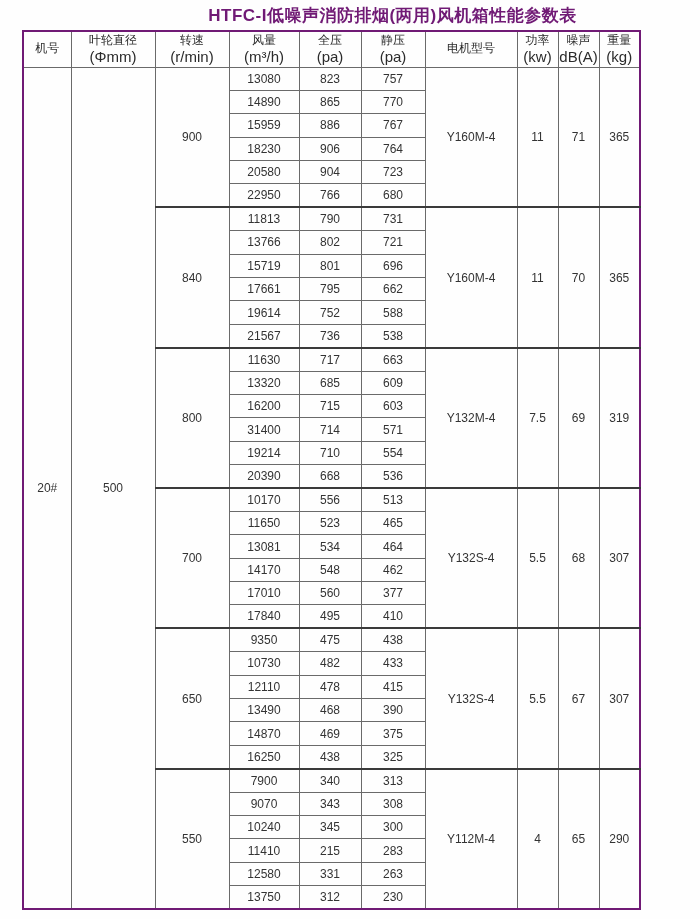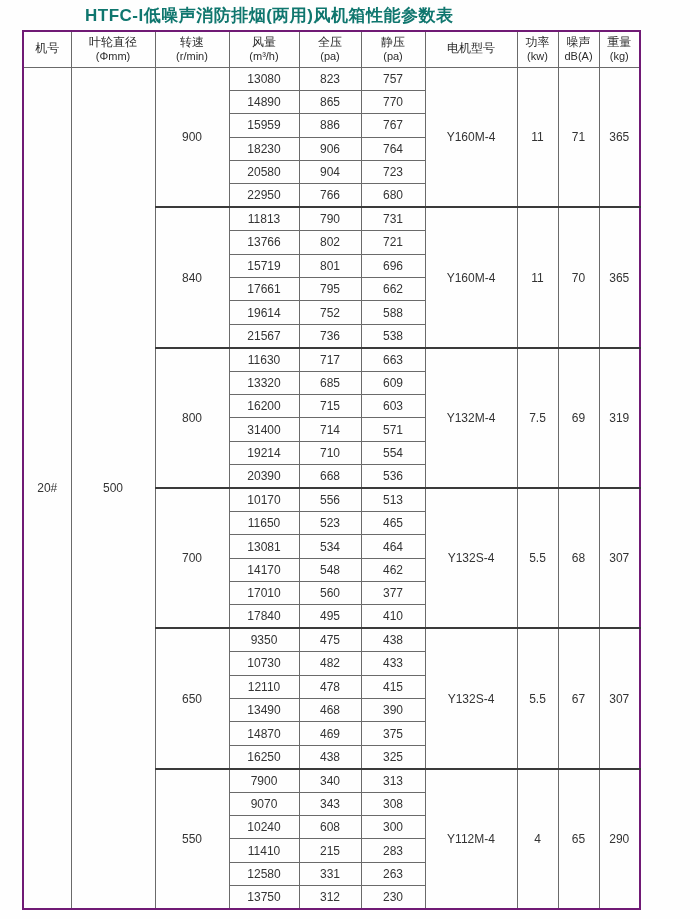--- a/index.html
+++ b/index.html
@@ -14,23 +14,24 @@
     height: 919px;
     background: #fefefe;
     overflow: hidden;
     color: #2f2f2f;
   }
   .doc-title {
     margin: 0;
     padding: 4px 0 3px 85px;
     font-size: 17px;
     font-weight: bold;
-    color: #0f766e;
+    color: #701a75;
     letter-spacing: 0.5px;
     white-space: nowrap;
+    text-align: center;
   }
   table.spec-table {
     border-collapse: collapse;
     table-layout: fixed;
     margin-left: 22px;
     width: 617px;
     border: 2px solid #701a75;
   }
   table.spec-table th,
   table.spec-table td {
@@ -43,21 +44,21 @@
   }
   thead tr { height: 36px; }
   thead th {
     font-weight: normal;
     font-size: 12px;
     color: #2b2b2b;
     border-bottom: 1px solid #3a3a3a;
     line-height: 1.15;
   }
   thead th .sub {
-    font-size: 11px;
+    font-size: 15px;
     color: #2b2b2b;
   }
   tbody tr { height: 23.4px; }
   tbody td {
     font-size: 12px;
     color: #333333;
   }
   tbody td.speed-cell,
   tbody td.machine-cell,
   tbody td.diam-cell,
@@ -322,21 +323,21 @@
           <td class="noise-cell" rowspan="6">65</td>
           <td class="weight-cell" rowspan="6">290</td>
         </tr>
         <tr>
           <td>9070</td>
           <td>343</td>
           <td>308</td>
         </tr>
         <tr>
           <td>10240</td>
-          <td>608</td>
+          <td>345</td>
           <td>300</td>
         </tr>
         <tr>
           <td>11410</td>
           <td>215</td>
           <td>283</td>
         </tr>
         <tr>
           <td>12580</td>
           <td>331</td>

